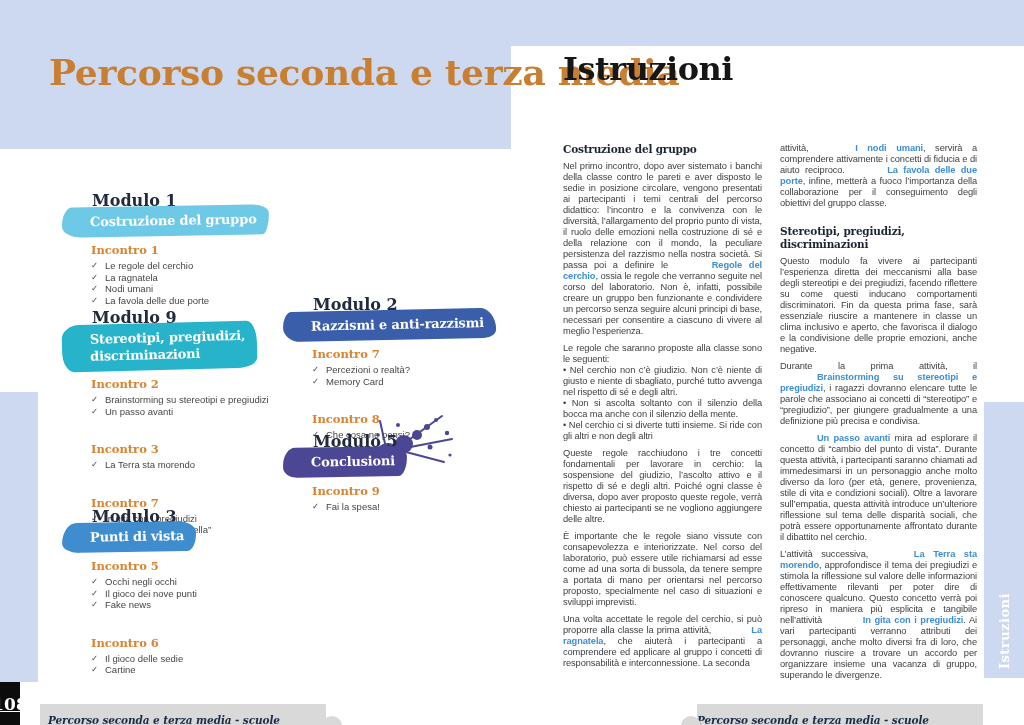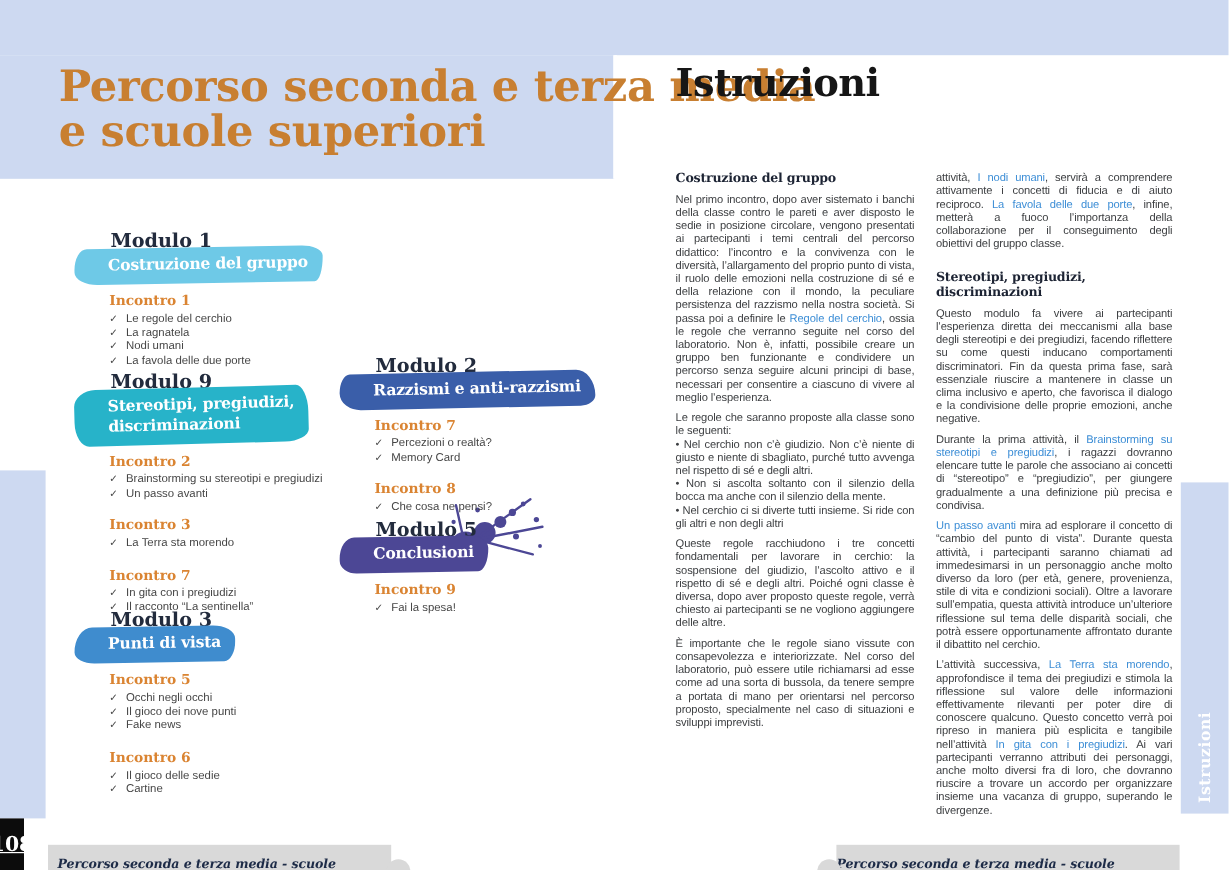--- a/index.html
+++ b/index.html
@@ -27,38 +27,38 @@
             color:#222b3d;margin:0 0 1px 30px;}
   .brush{display:inline-block;white-space:pre-line;color:#ffffff;font-family:"DejaVu Serif",serif;
             font-weight:bold;font-size:13px;line-height:17px;padding:6px 12px 7px 28px;
             margin-top:-2px;letter-spacing:-.2px;}
   .m1 .brush{border-radius:12px 20px 8px 22px / 20px 10px 24px 12px;transform:rotate(-1deg);}
   .m2 .brush{border-radius:18px 10px 20px 12px / 14px 22px 10px 20px;transform:rotate(-1.5deg);}
   .m3 .brush{border-radius:16px 20px 10px 18px / 22px 12px 18px 10px;transform:rotate(-1deg);}
   .m4 .brush{border-radius:10px 18px 14px 20px / 18px 24px 10px 16px;transform:rotate(-1.2deg);}
   .m5 .brush{border-radius:14px 18px 10px 16px / 20px 12px 22px 12px;transform:rotate(-1deg);}
   .incontro{margin:8px 0 0 29px;}
-  .incontro + .incontro{margin-top:14px;}
+  .incontro + .incontro{margin-top:26px;}
   .incontro-label{font-family:"DejaVu Serif",serif;font-weight:bold;font-size:11.5px;line-height:13px;
             color:#da8432;margin-bottom:3px;}
   .item{display:flex;gap:6px;font-size:9.5px;line-height:11.5px;color:#454545;white-space:nowrap;}
   .tick{width:8px;color:#4a4a4a;font-size:8.5px;flex:none;}
   .splatter{position:absolute;left:372px;top:410px;z-index:1;}
   
   .title-right{position:absolute;left:563px;top:50px;margin:0;font-family:"DejaVu Serif",serif;
             font-weight:bold;font-size:32px;color:#161616;letter-spacing:-.5px;}
   .col{position:absolute;top:143px;}
   .col1{left:563px;width:199px;}
   .col2{left:780px;width:197px;}
   .body-heading{font-family:"DejaVu Serif",serif;font-weight:bold;font-size:10.5px;line-height:13px;
             color:#1c2333;margin:0 0 5px 0;letter-spacing:-.2px;}
   .para + .body-heading{margin-top:16px;}
   .para{font-size:9.3px;line-height:11px;text-align:justify;color:#3e4043;margin:0 0 6px 0;
             white-space:pre-line;letter-spacing:-.1px;}
-  .xref{color:#3d8ed6;font-weight:normal;cursor:pointer;}
+  .xref{color:#3d8ed6;font-weight:bold;cursor:pointer;margin-left:37px;}
   
   .pageno{position:absolute;top:682px;height:43px;background:#0c0c0c;color:#ffffff;
             display:flex;align-items:center;justify-content:center;
             font-family:"DejaVu Serif",serif;font-weight:bold;font-size:17px;}
   .pageno-left{left:0;width:20px;text-decoration:underline;}
   .pageno-right{left:985px;width:37px;margin-top:44px;}
   .bar{position:absolute;top:704px;height:43px;background:#d9d9d9;display:flex;align-items:center;}
   .bar-left{left:40px;width:286px;padding-left:8px;box-sizing:border-box;}
   .bar-right{left:697px;width:286px;justify-content:flex-end;padding-right:8px;box-sizing:border-box;}
   .bar::after{content:"";position:absolute;top:50%;margin-top:-10px;width:20px;height:20px;
@@ -74,21 +74,20 @@
 
 <div class="canvas">
 
   <div class="band-top"></div>
   <div class="band-left-ext"></div>
   <div class="spine-gap"></div>
   <div class="left-strip"></div>
 
   <div class="title-left">
     <div>Percorso seconda e terza media</div>
-    <div>e scuole superiori</div>
   </div>
 
   <svg class="splatter" width="85" height="70" viewBox="0 0 85 70">
     <g fill="#4c4795">
       <circle cx="16" cy="46" r="13"></circle>
       <circle cx="32" cy="34" r="9"></circle>
       <circle cx="45" cy="25" r="5"></circle>
       <circle cx="55" cy="17" r="3"></circle>
       <circle cx="64" cy="10" r="2"></circle>
       <circle cx="75" cy="23" r="2.2"></circle>
@@ -207,20 +206,21 @@
   <h1 class="title-right">Istruzioni</h1>
   <div class="col col1" id="col-0">
       <div class="body-heading">Costruzione del gruppo</div>
       <div class="para">Nel primo incontro, dopo aver sistemato i banchi della classe contro le pareti e aver disposto le sedie in posizione circolare, vengono presentati ai partecipanti i temi centrali del percorso didattico: l’incontro e la convivenza con le diversità, l’allargamento del proprio punto di vista, il ruolo delle emozioni nella costruzione di sé e della relazione con il mondo, la peculiare persistenza del razzismo nella nostra società. Si passa poi a definire le <span class="xref">Regole del cerchio</span>, ossia le regole che verranno seguite nel corso del laboratorio. Non è, infatti, possibile creare un gruppo ben funzionante e condividere un percorso senza seguire alcuni principi di base, necessari per consentire a ciascuno di vivere al meglio l’esperienza.</div>
       <div class="para">Le regole che saranno proposte alla classe sono le seguenti:
 • Nel cerchio non c’è giudizio. Non c’è niente di giusto e niente di sbagliato, purché tutto avvenga nel rispetto di sé e degli altri.
 • Non si ascolta soltanto con il silenzio della bocca ma anche con il silenzio della mente.
 • Nel cerchio ci si diverte tutti insieme. Si ride con gli altri e non degli altri</div>
       <div class="para">Queste regole racchiudono i tre concetti fondamentali per lavorare in cerchio: la sospensione del giudizio, l’ascolto attivo e il rispetto di sé e degli altri. Poiché ogni classe è diversa, dopo aver proposto queste regole, verrà chiesto ai partecipanti se ne vogliono aggiungere delle altre.</div>
       <div class="para">È importante che le regole siano vissute con consapevolezza e interiorizzate. Nel corso del laboratorio, può essere utile richiamarsi ad esse come ad una sorta di bussola, da tenere sempre a portata di mano per orientarsi nel percorso proposto, specialmente nel caso di situazioni e sviluppi imprevisti.</div>
+      <div class="para">Una volta accettate le regole del cerchio, si può proporre alla classe la prima attività, <span class="xref">La ragnatela</span>, che aiuterà i partecipanti a comprendere ed applicare al gruppo i concetti di responsabilità e interconnessione. La seconda</div>
     </div>
   <div class="col col2" id="col-1">
       <div class="para">attività, <span class="xref">I nodi umani</span>, servirà a comprendere attivamente i concetti di fiducia e di aiuto reciproco. <span class="xref">La favola delle due porte</span>, infine, metterà a fuoco l’importanza della collaborazione per il conseguimento degli obiettivi del gruppo classe.</div>
       <div class="body-heading">Stereotipi, pregiudizi, discriminazioni</div>
       <div class="para">Questo modulo fa vivere ai partecipanti l’esperienza diretta dei meccanismi alla base degli stereotipi e dei pregiudizi, facendo riflettere su come questi inducano comportamenti discriminatori. Fin da questa prima fase, sarà essenziale riuscire a mantenere in classe un clima inclusivo e aperto, che favorisca il dialogo e la condivisione delle proprie emozioni, anche negative.</div>
       <div class="para">Durante la prima attività, il <span class="xref">Brainstorming su stereotipi e pregiudizi</span>, i ragazzi dovranno elencare tutte le parole che associano ai concetti di “stereotipo” e “pregiudizio”, per giungere gradualmente a una definizione più precisa e condivisa.</div>
       <div class="para"><span class="xref">Un passo avanti</span> mira ad esplorare il concetto di “cambio del punto di vista”. Durante questa attività, i partecipanti saranno chiamati ad immedesimarsi in un personaggio anche molto diverso da loro (per età, genere, provenienza, stile di vita e condizioni sociali). Oltre a lavorare sull’empatia, questa attività introduce un’ulteriore riflessione sul tema delle disparità sociali, che potrà essere opportunamente affrontato durante il dibattito nel cerchio.</div>
       <div class="para">L’attività successiva, <span class="xref">La Terra sta morendo</span>, approfondisce il tema dei pregiudizi e stimola la riflessione sul valore delle informazioni effettivamente rilevanti per poter dire di conoscere qualcuno. Questo concetto verrà poi ripreso in maniera più esplicita e tangibile nell’attività <span class="xref">In gita con i pregiudizi</span>. Ai vari partecipanti verranno attributi dei personaggi, anche molto diversi fra di loro, che dovranno riuscire a trovare un accordo per organizzare insieme una vacanza di gruppo, superando le divergenze.</div>
     </div>
 

